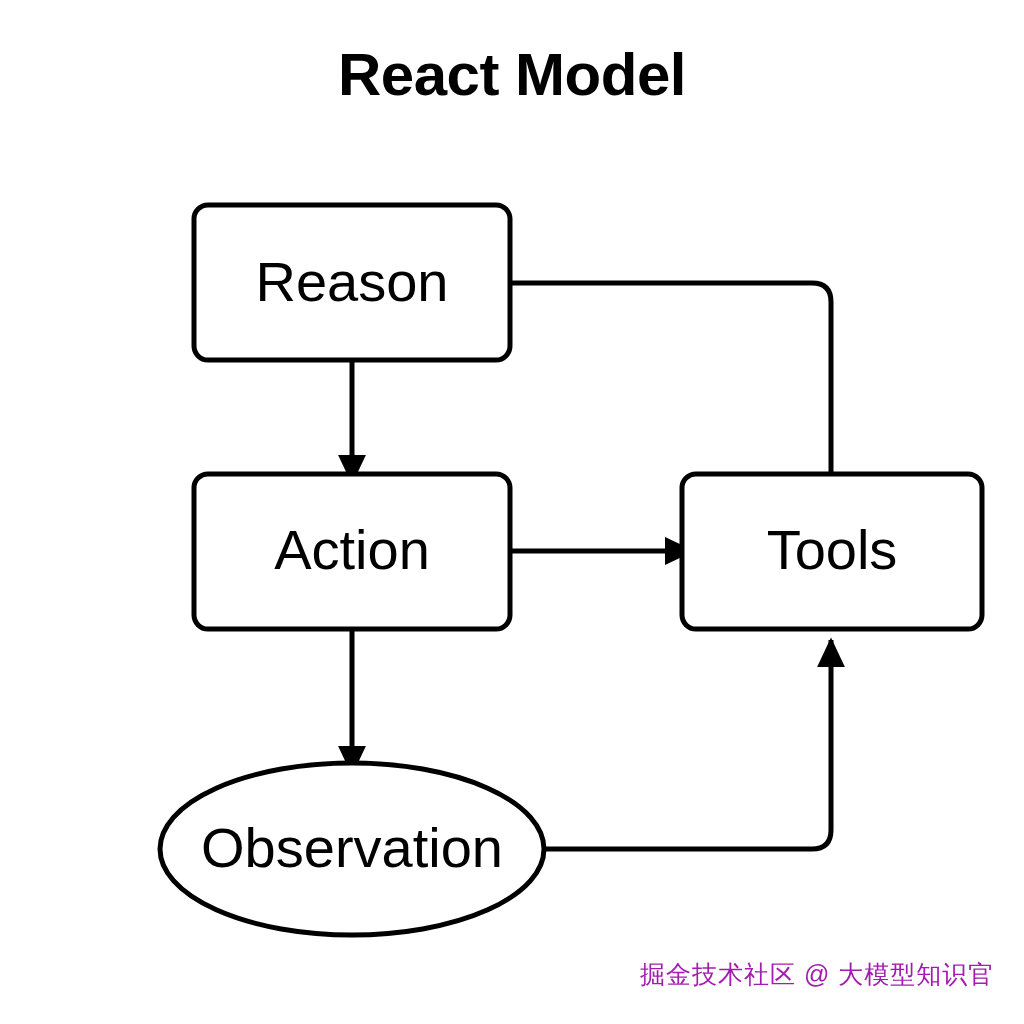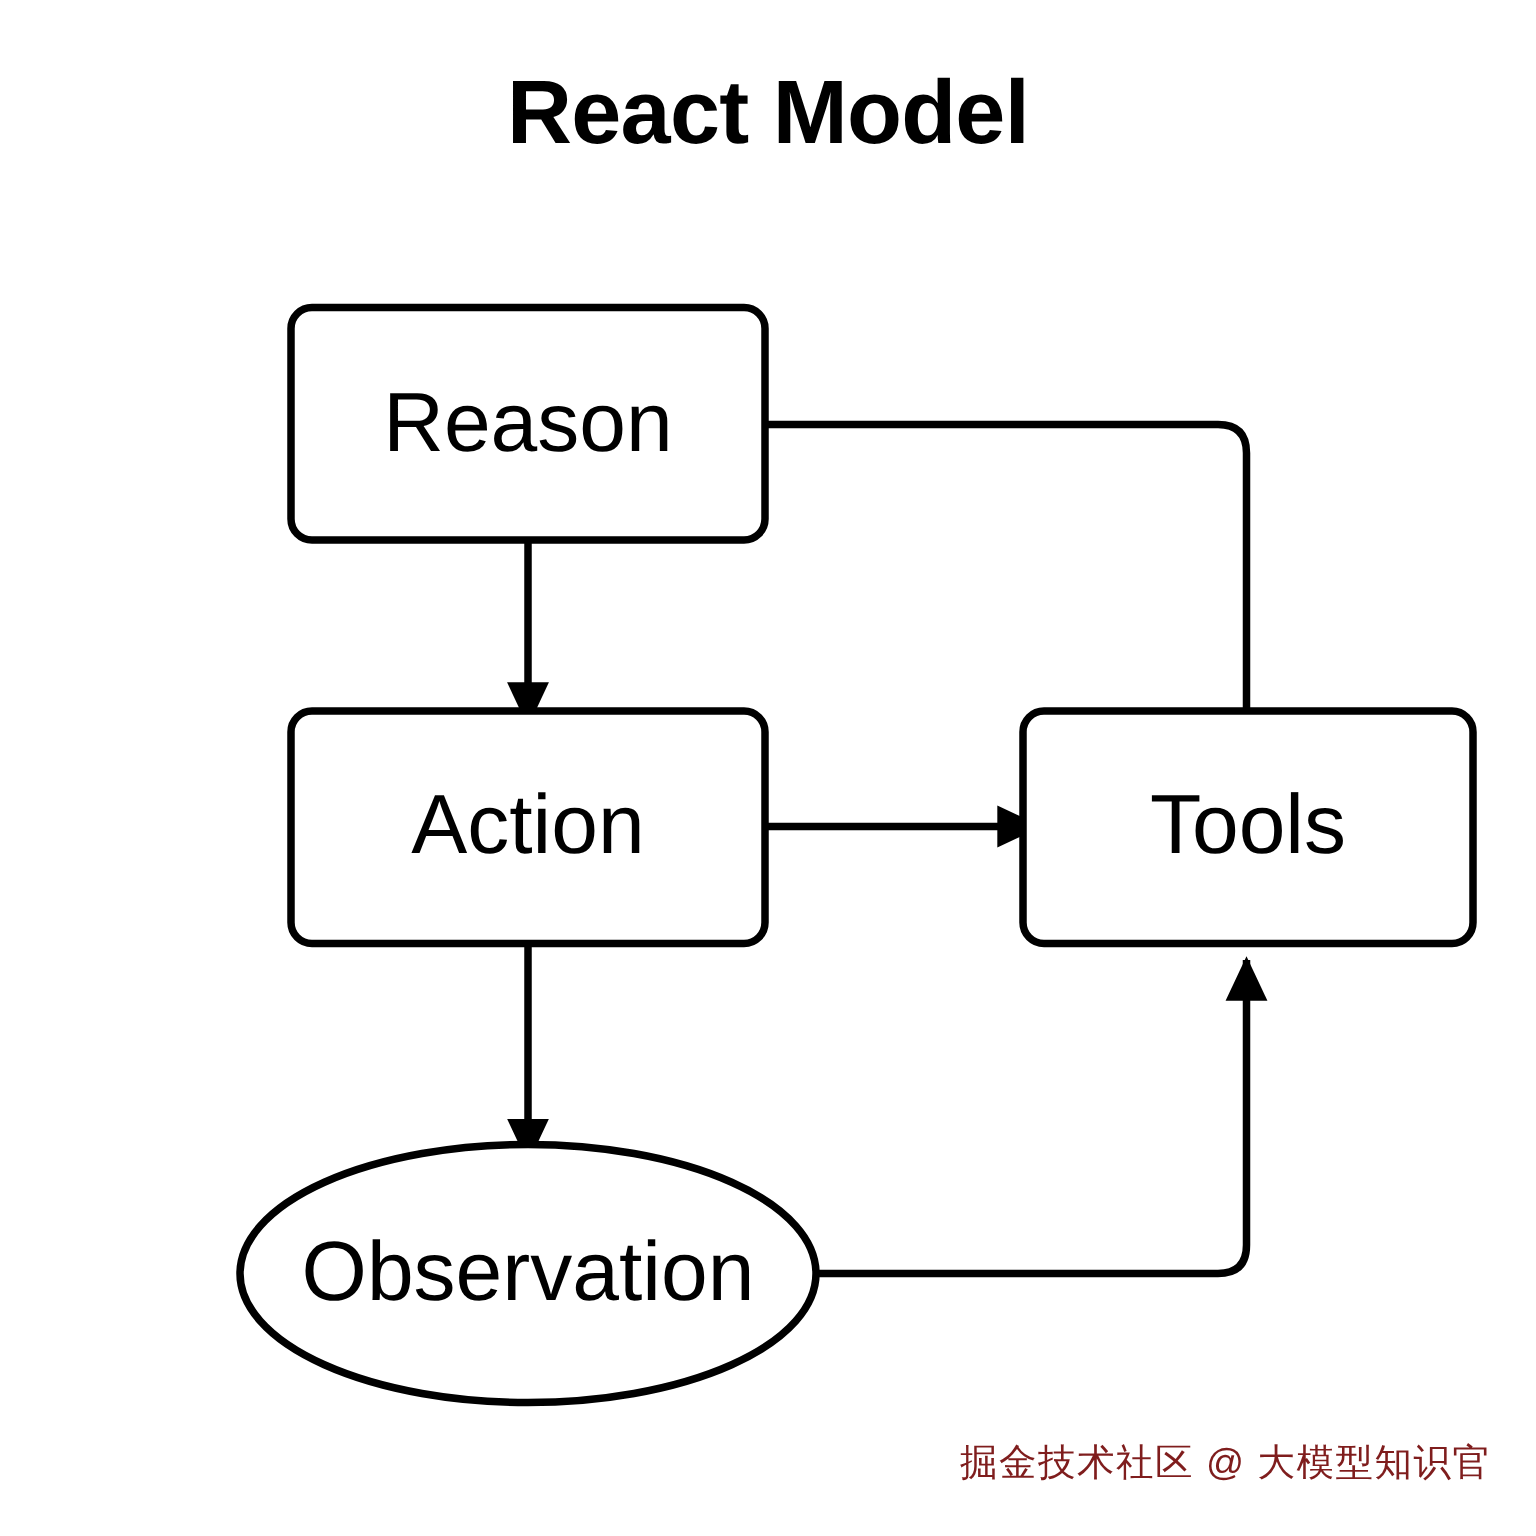--- a/index.html
+++ b/index.html
@@ -59,21 +59,21 @@
     fill: #000000;
     text-anchor: middle;
     dominant-baseline: middle;
   }
   #watermark {
     position: absolute;
     left: 640px;
     top: 958px;
     font-size: 25px;
     font-weight: 400;
-    color: #7f1d1d;
+    color: #a21caf;
     letter-spacing: 1px;
     white-space: nowrap;
     user-select: none;
   }
 </style>
 </head>
 <body>
 
 <div id="canvas">
 

